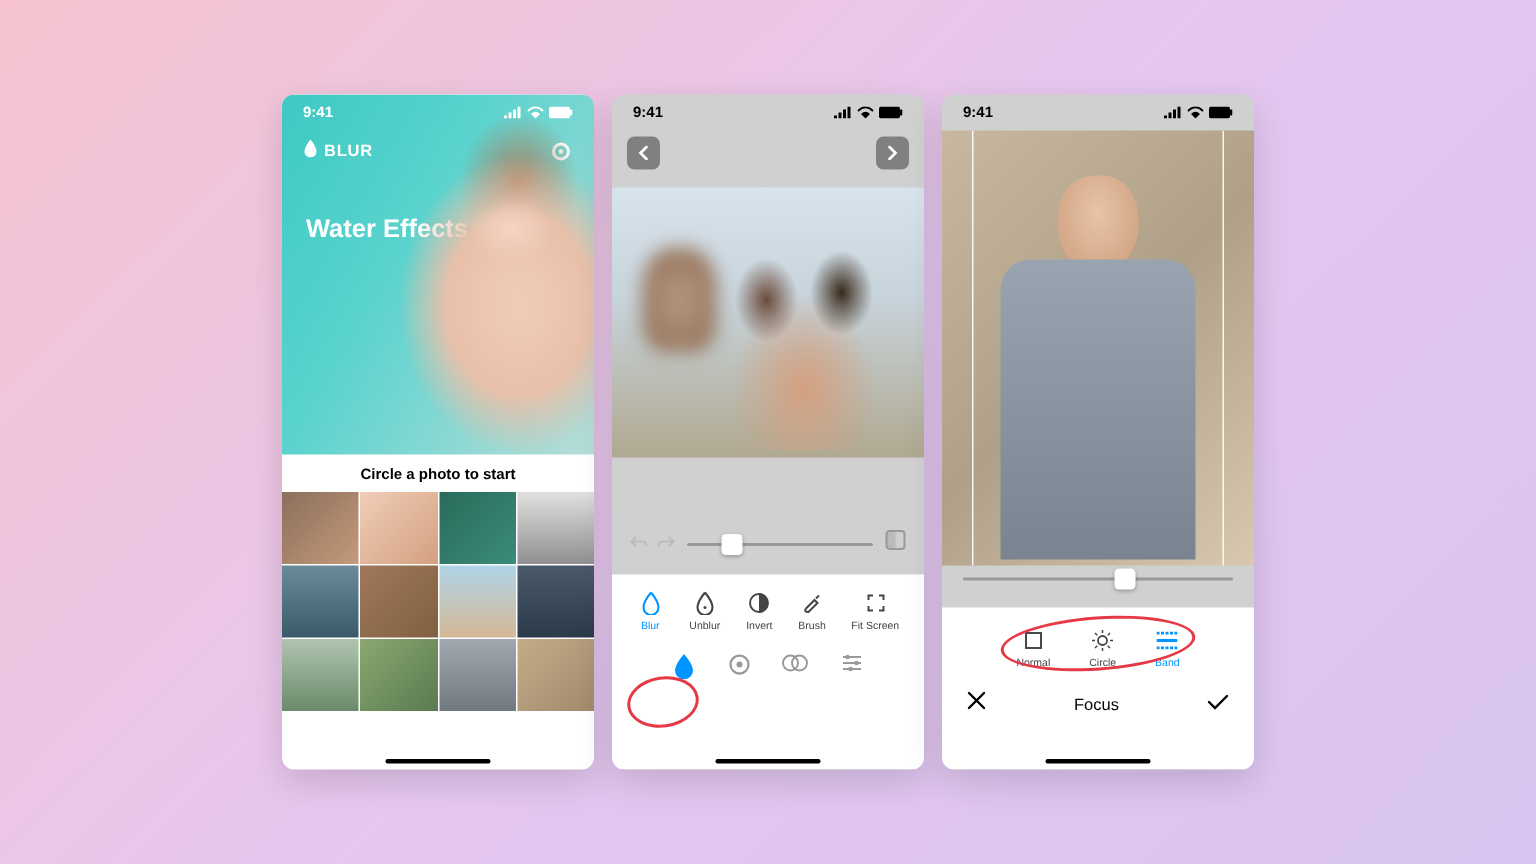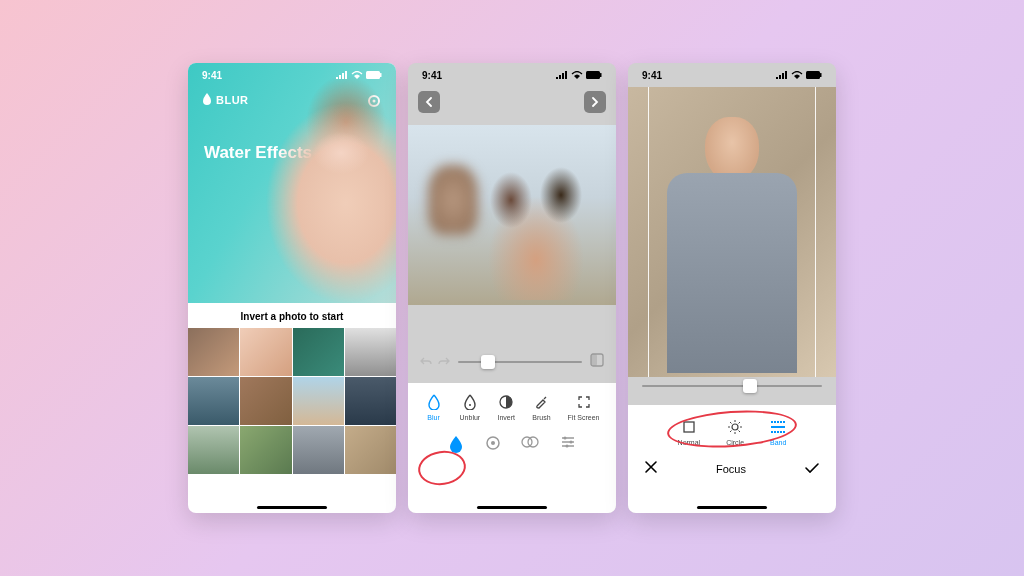--- a/index.html
+++ b/index.html
@@ -331,21 +331,21 @@
     <span class="p1-gear">
       <svg width="16" height="16" viewBox="0 0 16 16">
           <circle cx="8" cy="8" r="5" fill="none" stroke="#fff" stroke-width="2"></circle>
           <circle cx="8" cy="8" r="1.5" fill="#fff"></circle>
         </svg>
     </span>
     <div class="p1-headline">
       <div class="sub">Water Effects</div>
     </div>
   </div>
-  <div class="p1-choose">Invert a photo to start</div>
+  <div class="p1-choose">Circle a photo to start</div>
   <div class="p1-grid">
     <div class="p1-thumb t1"></div>
     <div class="p1-thumb t2"></div>
     <div class="p1-thumb t3"></div>
     <div class="p1-thumb t4"></div>
     <div class="p1-thumb t5"></div>
     <div class="p1-thumb t6"></div>
     <div class="p1-thumb t7"></div>
     <div class="p1-thumb t8"></div>
     <div class="p1-thumb t9"></div>

